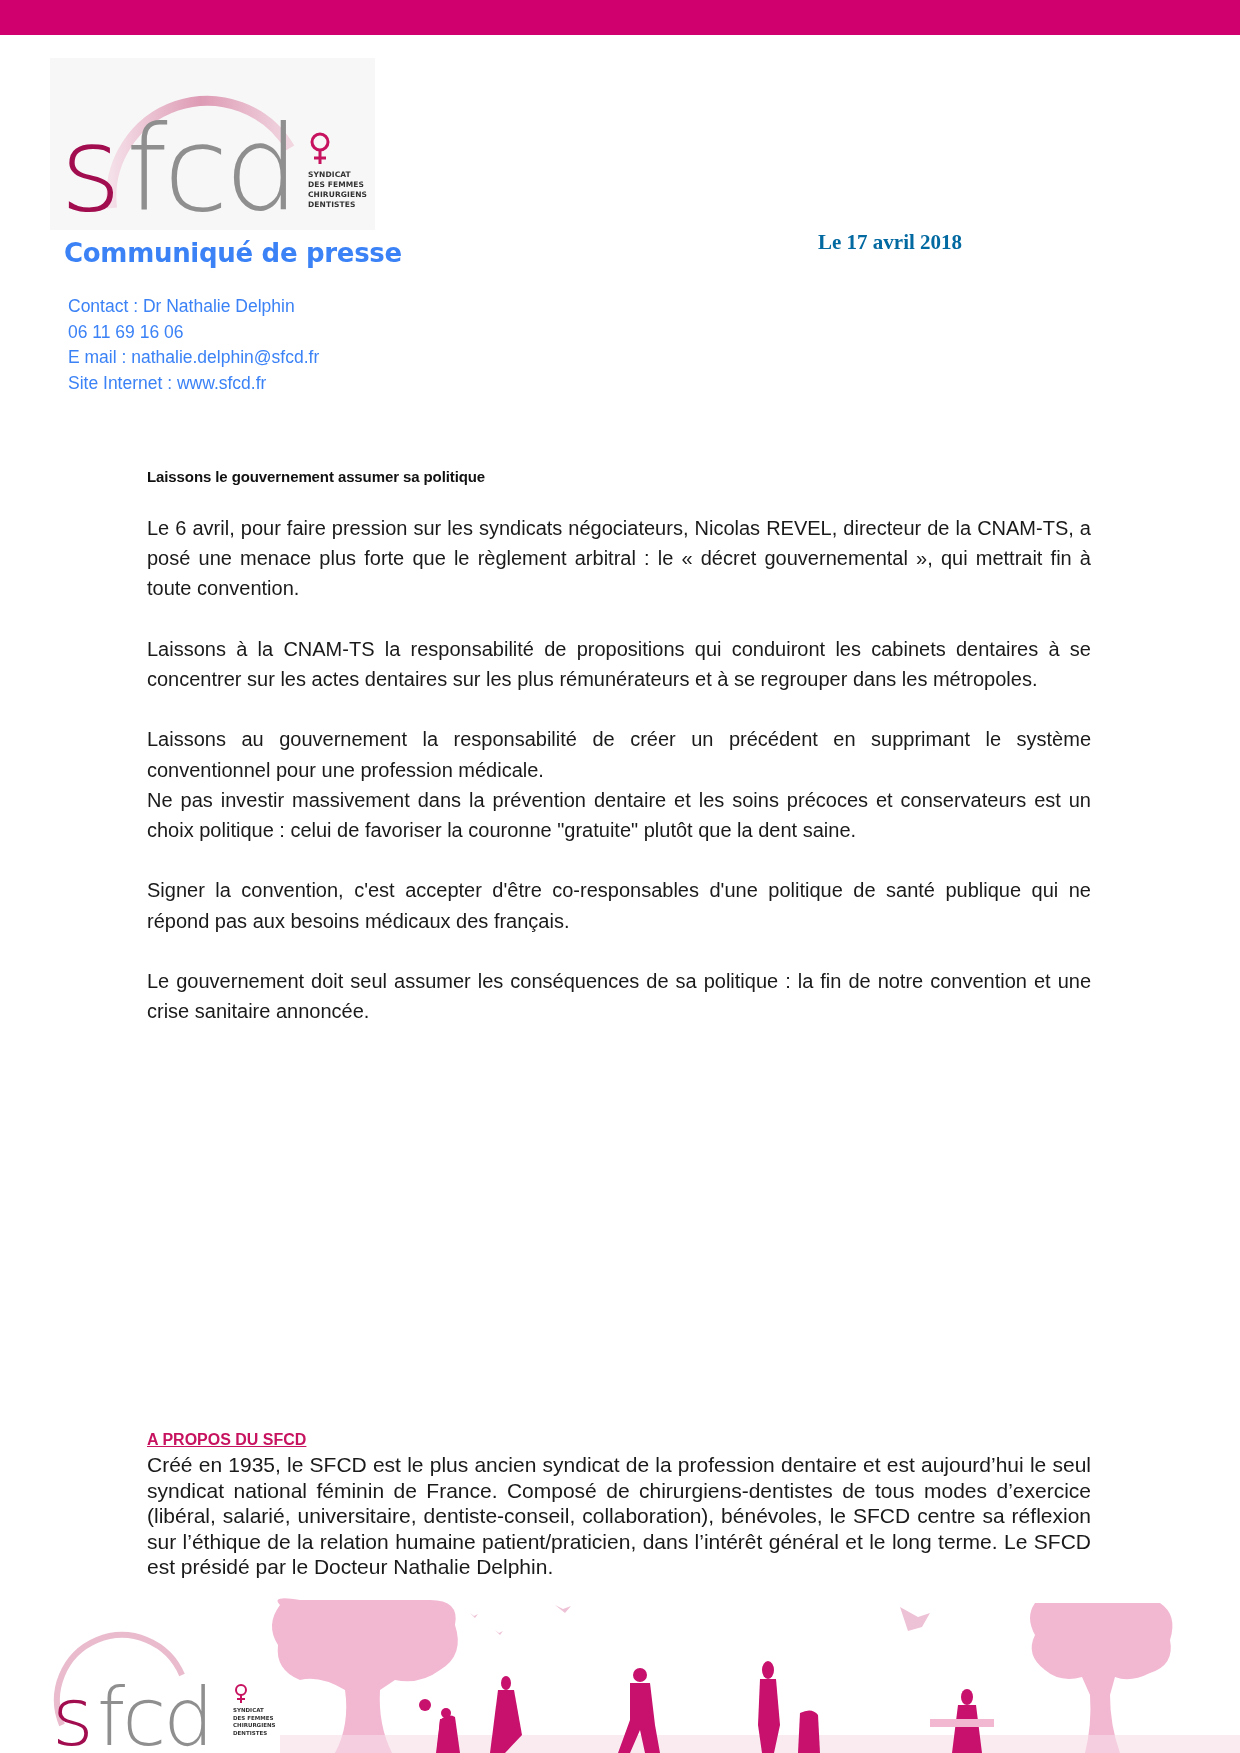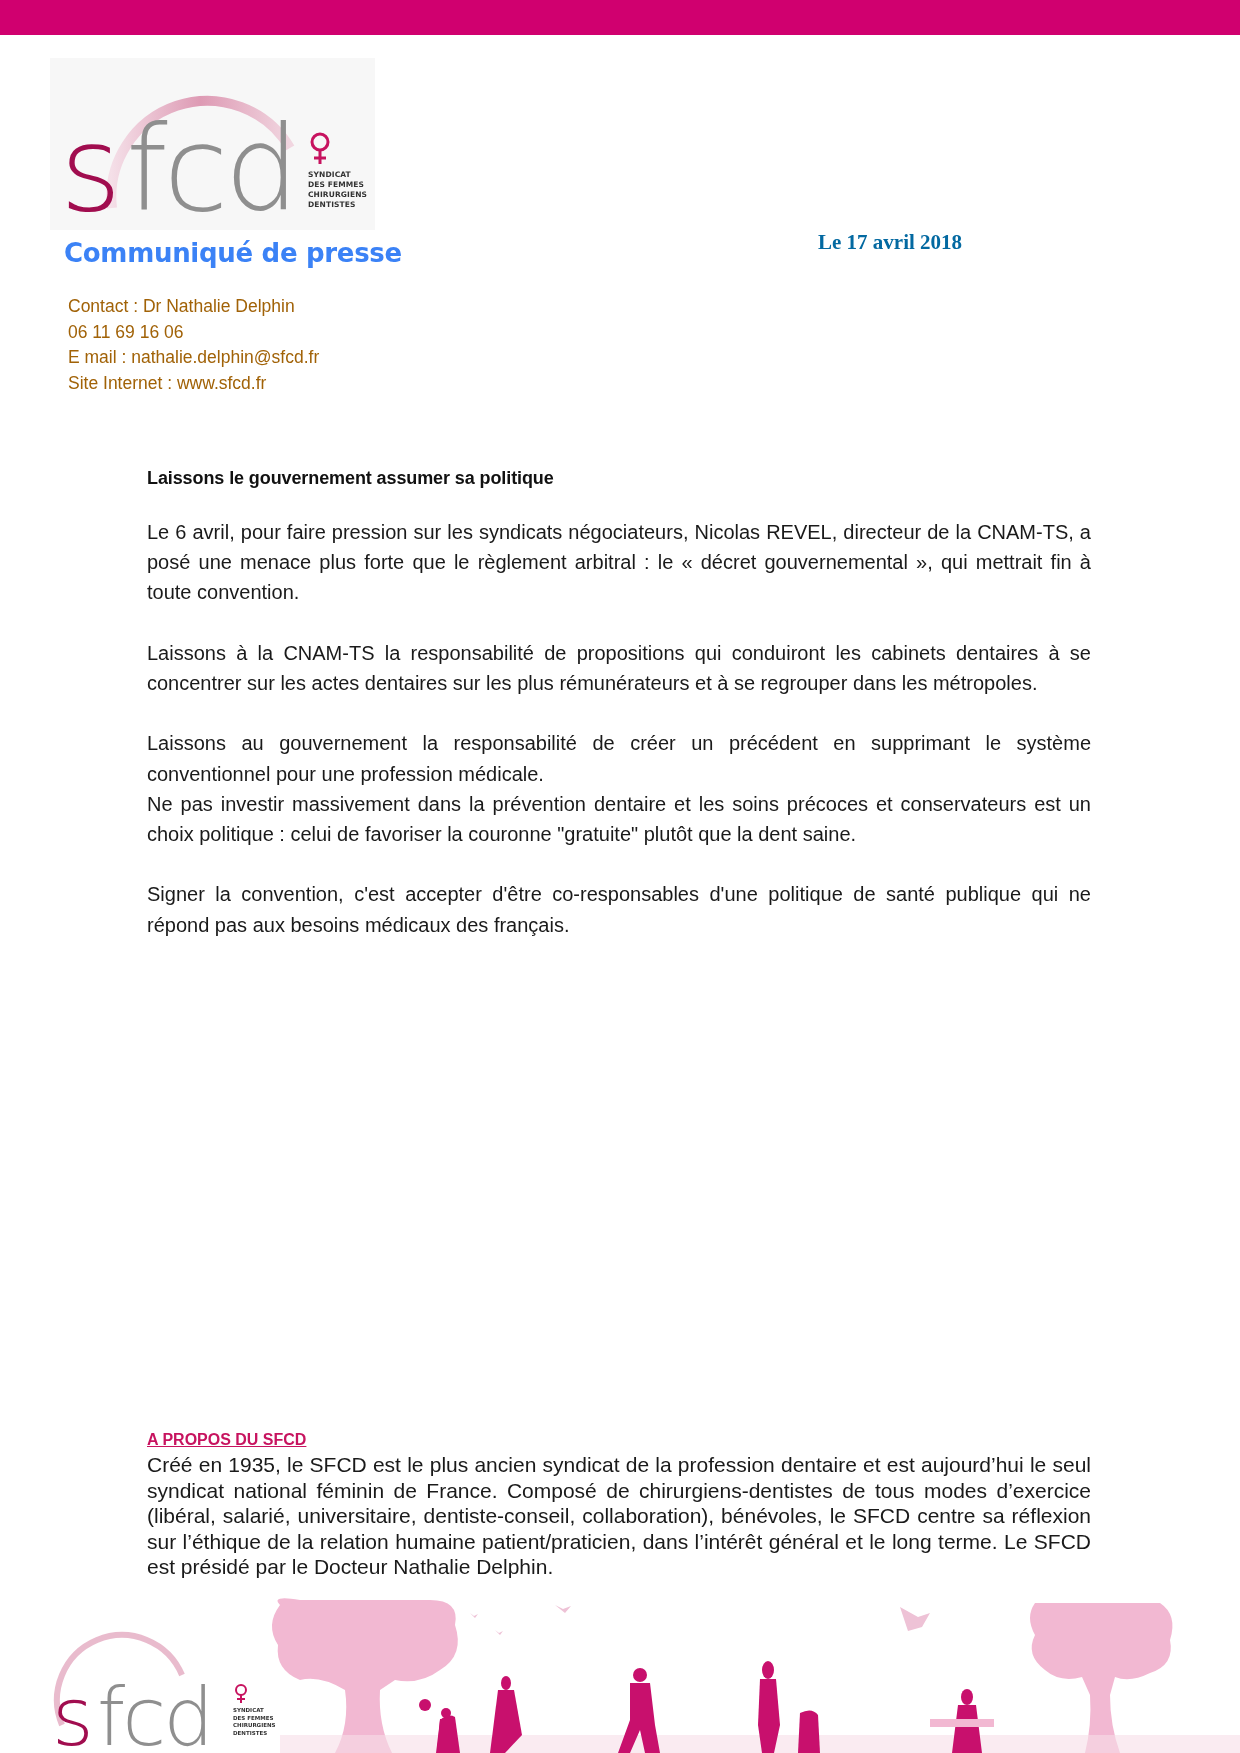--- a/index.html
+++ b/index.html
@@ -13,25 +13,25 @@
 
     
     .logo { position: absolute; left: 50px; top: 58px; width: 325px; height: 172px; background: #f7f7f7; overflow: hidden; }
     .logo svg { position: absolute; left: 0; top: 0; }
     .logo-sub { position: absolute; left: 258px; top: 112px; font-family: "DejaVu Sans", sans-serif; font-weight: bold; font-size: 7.5px; line-height: 10px; color: #333; letter-spacing: 0.1px; }
     .logo-sub span { display: block; white-space: nowrap; }
 
     .doc-type { position: absolute; left: 64px; top: 238px; font-family: "DejaVu Sans", sans-serif; font-weight: bold; font-size: 26px; color: #3b82f6; letter-spacing: -0.3px; }
     .doc-date { position: absolute; left: 818px; top: 230px; font-family: "Liberation Serif", serif; font-weight: bold; font-size: 21px; color: #0369a1; }
 
-    .contact { position: absolute; left: 68px; top: 294px; font-size: 17.5px; line-height: 25.5px; color: #a16207; }
+    .contact { position: absolute; left: 68px; top: 294px; font-size: 17.5px; line-height: 25.5px; color: #3b82f6; }
     .contact div { white-space: nowrap; }
 
     .content { position: absolute; left: 147px; top: 468px; width: 944px; }
-    .headline { font-weight: bold; font-size: 18px; color: #111; margin: 0 0 28px 0; letter-spacing: -0.1px; }
+    .headline { font-weight: bold; font-size: 15px; color: #111; margin: 0 0 28px 0; letter-spacing: -0.1px; }
     .para { font-size: 20px; line-height: 30.2px; text-align: justify; margin: 0 0 30.2px 0; color: #1a1a1a; }
     .para.tight { margin-bottom: 0; }
 
     .about { position: absolute; left: 147px; top: 1428px; width: 944px; }
     .about-title { font-weight: bold; font-size: 16px; color: #c7135f; line-height: 24px; text-decoration: underline; }
     .about-body { font-size: 21px; line-height: 25.5px; text-align: justify; color: #1a1a1a; }
 
     
     .footer { position: absolute; left: 0; top: 1595px; width: 1240px; height: 158px; overflow: hidden; }
     .footer svg { position: absolute; left: 0; top: 0; }
@@ -83,20 +83,21 @@
   <div>Site Internet : www.sfcd.fr</div>
 </div>
 
 <div class="content">
   <div class="headline">Laissons le gouvernement assumer sa politique</div>
   <p class="para">Le 6 avril, pour faire pression sur les syndicats négociateurs, Nicolas REVEL, directeur de la CNAM-TS, a posé une menace plus forte que le règlement arbitral : le « décret gouvernemental », qui mettrait fin à toute convention.</p>
   <p class="para">Laissons à la CNAM-TS la responsabilité de propositions qui conduiront les cabinets dentaires à se concentrer sur les actes dentaires sur les plus rémunérateurs et à se regrouper dans les métropoles.</p>
   <p class="para tight">Laissons au gouvernement la responsabilité de créer un précédent en supprimant le système conventionnel pour une profession médicale.</p>
   <p class="para">Ne pas investir massivement dans la prévention dentaire et les soins précoces et conservateurs est un choix politique : celui de favoriser la couronne "gratuite" plutôt que la dent saine.</p>
   <p class="para">Signer la convention, c'est accepter d'être co-responsables d'une politique de santé publique qui ne répond pas aux besoins médicaux des français.</p>
+  <p class="para">Le gouvernement doit seul assumer les conséquences de sa politique : la fin de notre convention et une crise sanitaire annoncée.</p>
 </div>
 
 <div class="about">
   <div class="about-title">A PROPOS DU SFCD</div>
   <div class="about-body">Créé en 1935, le SFCD est le plus ancien syndicat de la profession dentaire et est aujourd’hui le seul syndicat national féminin de France. Composé de chirurgiens-dentistes de tous modes d’exercice (libéral, salarié, universitaire, dentiste-conseil, collaboration), bénévoles, le SFCD centre sa réflexion sur l’éthique de la relation humaine patient/praticien, dans l’intérêt général et le long terme. Le SFCD est présidé par le Docteur Nathalie Delphin.</div>
 </div>
 
 <div class="footer">
   <svg width="1240" height="158" viewBox="0 0 1240 158">
 

